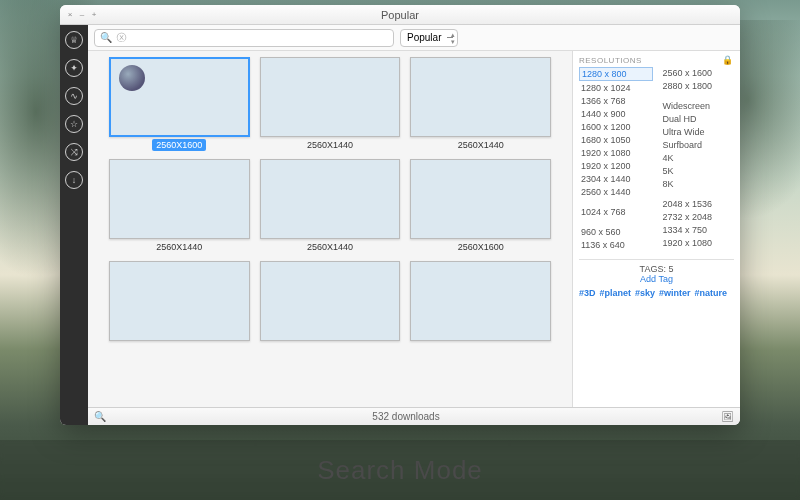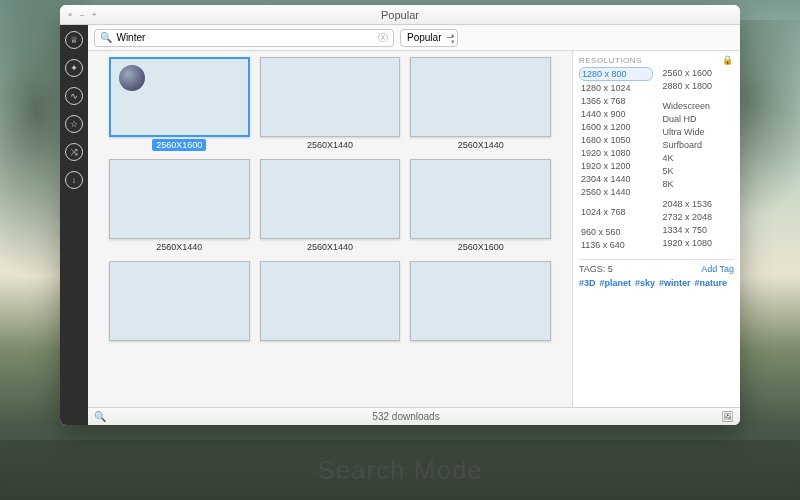--- a/index.html
+++ b/index.html
@@ -43,24 +43,24 @@
 .sc6{background:linear-gradient(180deg,#b8c6cf 0%,#dde4e8 50%,#9a8 60%,#7a8a7a 100%);}
 .sc7{background:linear-gradient(180deg,#eef2f5 0%,#fff 100%);}
 .sc8{background:linear-gradient(180deg,#c8d4da 0%,#e8eef2 60%,#fff 100%);}
 .sc9{background:linear-gradient(180deg,#d8e0e4 0%,#aab4b8 60%,#8a948a 100%);}
 .right{width:168px;border-left:1px solid #dcdcdc;background:#fff;font-size:9px;color:#555;padding:4px 6px;overflow:auto;}
 .right .hdr{font-size:8px;color:#999;letter-spacing:.5px;display:flex;justify-content:space-between;align-items:center;margin-bottom:2px;}
 .right .lock{font-size:9px;color:#888;}
 .res-cols{display:flex;gap:8px;}
 .res-col{flex:1;display:flex;flex-direction:column;gap:1px;}
 .res-col div{padding:1px 2px;cursor:pointer;white-space:nowrap;}
-.res-col .sel{color:#2a7de1;border:1px solid #9cc4ee;border-radius:6px;background:#eaf3fd;}
+.res-col .sel{color:#2a7de1;border:1px solid #9cc4ee;border-radius:0;background:#eaf3fd;}
 .res-col .sep{height:6px;}
 .tags-sec{margin-top:8px;border-top:1px solid #e0e0e0;padding-top:4px;}
-.tags-sec .row1{display:flex;justify-content:space-between;align-items:center;}
+.tags-sec .row1{display:flex;align-items:center;flex-direction:column;}
 .tags-sec .add{color:#2a7de1;cursor:pointer;}
 .tags-sec .taglist{margin-top:4px;color:#2a7de1;font-weight:600;display:flex;flex-wrap:wrap;gap:4px;}
 .status{height:18px;border-top:1px solid #d0d0d0;background:linear-gradient(#fafafa,#ececec);display:flex;align-items:center;font-size:10px;color:#666;position:relative;}
 .status .mag{position:absolute;left:6px;}
 .status .txt{position:absolute;left:0;right:16px;text-align:center;}
 .status .pic{position:absolute;right:6px;}
 </style>
 </head>
 <body>
 
@@ -87,21 +87,20 @@
       <div class="ico">∿</div>
       <div class="ico">☆</div>
       <div class="ico">⤨</div>
       <div class="ico">↓</div>
     </div>
 
     <div class="main">
       <div class="toolbar">
         <div class="search">
           <span class="mag">🔍</span>
-          <input value="Winter" style="">
           <span class="clear">ⓧ</span>
         </div>
         <div class="select">
           <span>Popular</span>
           <span class="chev">▴<br>▾</span>
         </div>
       </div>
 
       <div class="content">
         <div class="grid-area">

